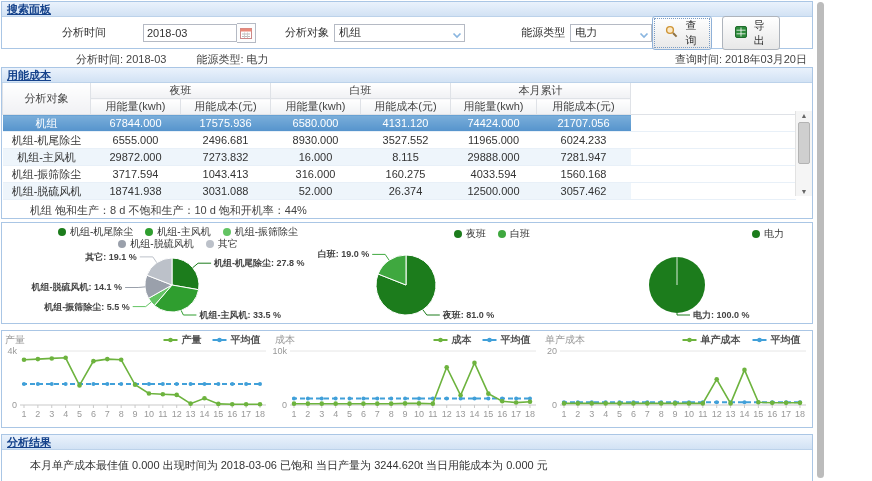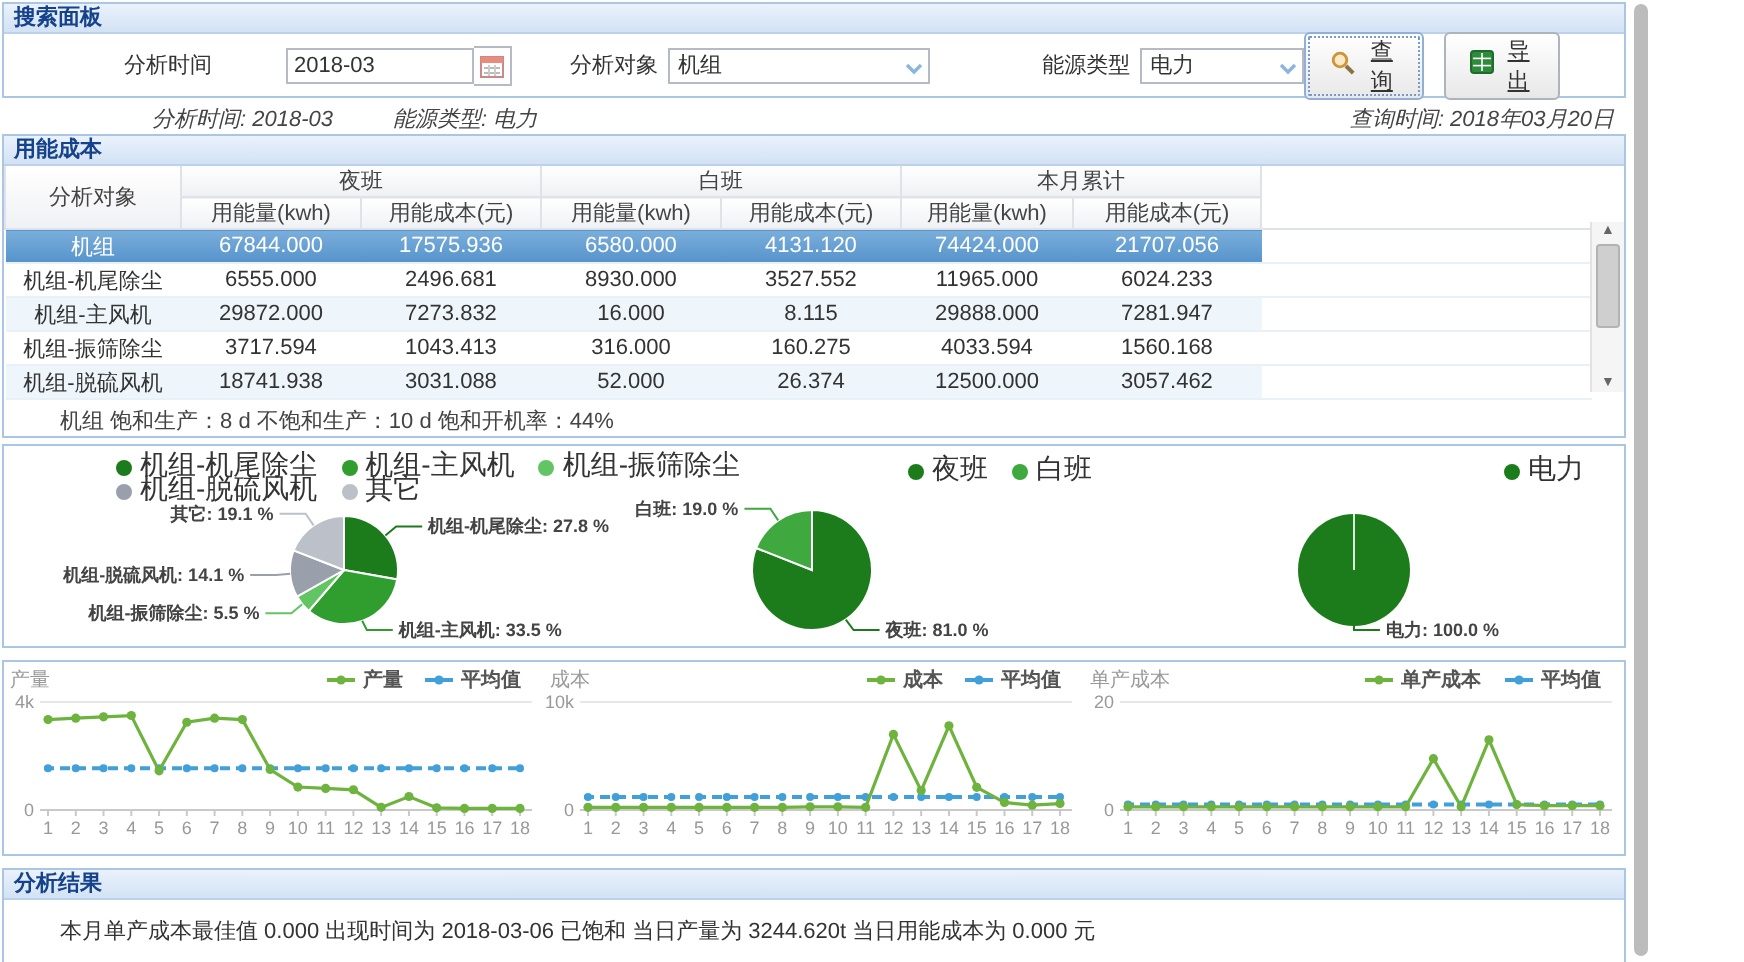--- a/index.html
+++ b/index.html
@@ -8,50 +8,50 @@
     background:#fff;color:#333;
     font-family:"Liberation Sans","DejaVu Sans",sans-serif;font-size:11px;
   }
   .page{position:absolute;left:1px;top:1px;width:812px;}
 
   
   .panel{border:1px solid #aac6e5;background:#fff;}
   .panel-header{
     height:13px;line-height:12px;padding:1px 5px 0;
     background:linear-gradient(#eaf2fc,#d2e2f4);
-    color:#15428b;font-weight:bold;font-size:11px;
+    color:#15428b;font-weight:bold;font-size:11px;text-decoration:underline;
   }
   .panel .panel-header{border-bottom:1px solid #bcd2ea;}
   .standalone-header{border:1px solid #aac6e5;}
 
   
   .search-body{height:31px;display:flex;align-items:center;background:#fff;padding-left:60px;}
   .form-label{margin-right:5px;color:#333;white-space:nowrap;}
   .date-field{display:flex;align-items:center;padding-left:32px;}
   .text-input{width:86px;height:16px;border:1px solid #b5bac4;font:11px "Liberation Sans",sans-serif;color:#333;padding:0 3px;}
   .cal-btn{width:18px;height:18px;border:1px solid #b5bac4;border-left:none;background:#fdfdfd;display:inline-flex;align-items:center;justify-content:center;cursor:pointer;}
   .select{height:16px;border:1px solid #b5bac4;background:#fff;display:flex;align-items:center;padding-left:4px;position:relative;}
   .select .chev{position:absolute;right:2px;top:4px;}
   .sp1{width:32px;}.sp3{width:62px;}
   .sel-object{width:138px;}
   .sel-energy{width:84px;}
   .btn-area{margin-left:auto;margin-right:32px;display:flex;gap:10px;}
   .btn{
     height:34px;padding:0 12px;border:1px solid #aeb4bc;border-radius:3px;
     background:linear-gradient(#ffffff,#e8e8e8);
     font:11px "Liberation Sans",sans-serif;color:#333;
-    display:inline-flex;align-items:center;gap:5px;cursor:pointer;text-decoration:underline;
+    display:inline-flex;align-items:center;gap:5px;cursor:pointer;
   }
   .btn.focused{outline:1px dotted #7a9cc4;outline-offset:-3px;border-color:#8fb1d8;}
 
   
   .summary-row{height:15px;padding:3px 6px 0 75px;display:flex;}
   .summary-row .gap{width:30px;}
   .summary-row .spacer{flex:1;}
-  .summary-row span{color:#444;font-style:italic;}
+  .summary-row span{color:#444;}
 
   
   .table-wrap{position:relative;background:#fff;}
   table{border-collapse:collapse;table-layout:fixed;width:794px;}
   th{
     background:linear-gradient(#ffffff,#f0f1f4);
     border:1px solid #dfe2e7;border-top:none;
     font-weight:normal;color:#444;font-size:11px;height:13px;padding:0;
   }
   th.filler{border-right:none;background:#fff;border-bottom:1px solid #dfe2e7;}
@@ -65,21 +65,21 @@
     display:flex;flex-direction:column;align-items:center;
   }
   .tbl-scroll .arrow{font-size:7px;color:#666;line-height:9px;height:9px;cursor:pointer;}
   .tbl-scroll .thumb{width:10px;height:40px;background:#cfcfcf;border:1px solid #b3b3b3;border-radius:2px;margin:2px 0;cursor:pointer;}
   .tbl-scroll .track{flex:1;}
   .note-row{height:15px;padding:3px 0 0 28px;color:#444;background:#fff;}
 
   
   .charts-header{margin-top:7px;}
   .pies-box{margin-top:3px;border:1px solid #aac6e5;height:100px;position:relative;background:#fff;}
-  .pie-legend{position:absolute;font-size:14px;color:#333;line-height:12px;white-space:nowrap;}
+  .pie-legend{position:absolute;font-size:10px;color:#333;line-height:12px;white-space:nowrap;text-align:center;}
   .legend-item{margin-right:12px;}
   .legend-dot{display:inline-block;width:8px;height:8px;border-radius:50%;margin-right:4px;vertical-align:-1px;}
   .lines-box{margin-top:6px;border:1px solid #aac6e5;height:96px;display:flex;background:#fff;}
   .line-chart{flex:1;}
   .line-svg{width:100%;height:96px;display:block;}
   .pie-label{font:bold 9px "Liberation Sans",sans-serif;fill:#444;}
   .lc-title{font:10px "Liberation Sans",sans-serif;fill:#999;}
   .lc-axis{font:9px "Liberation Sans",sans-serif;fill:#999;}
   .lc-legend{font:bold 10px "Liberation Sans",sans-serif;fill:#555;}
 

